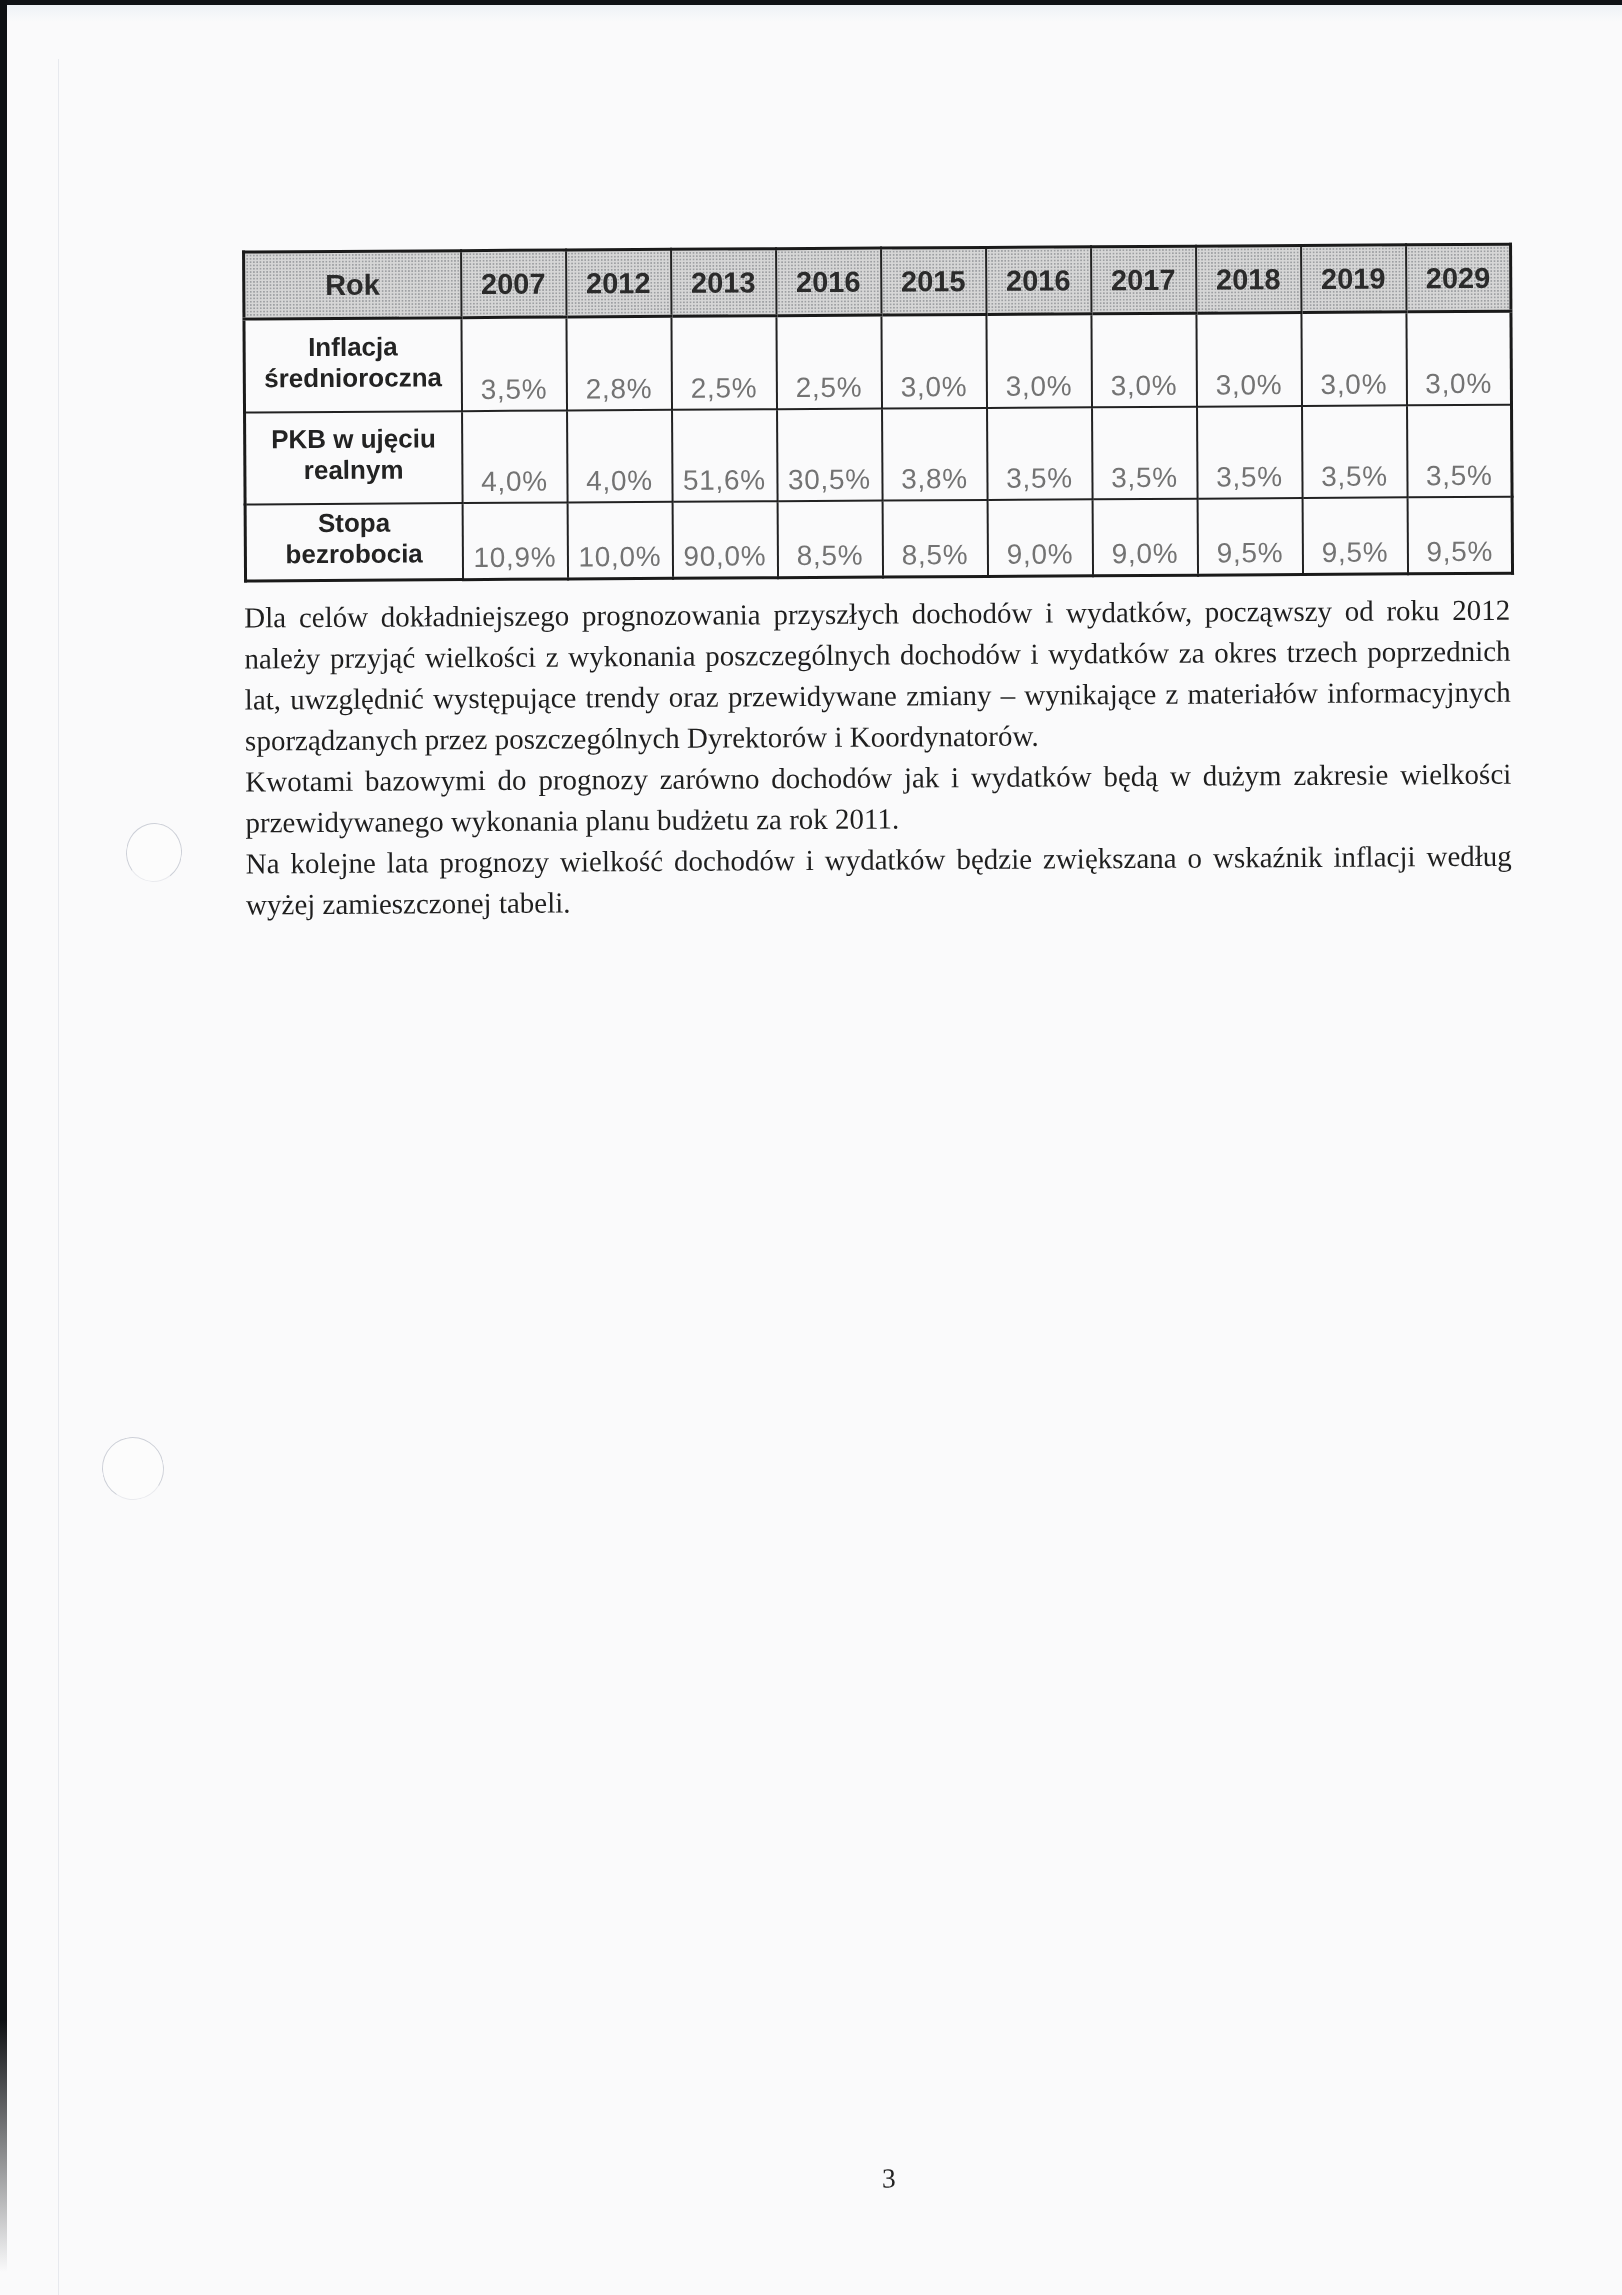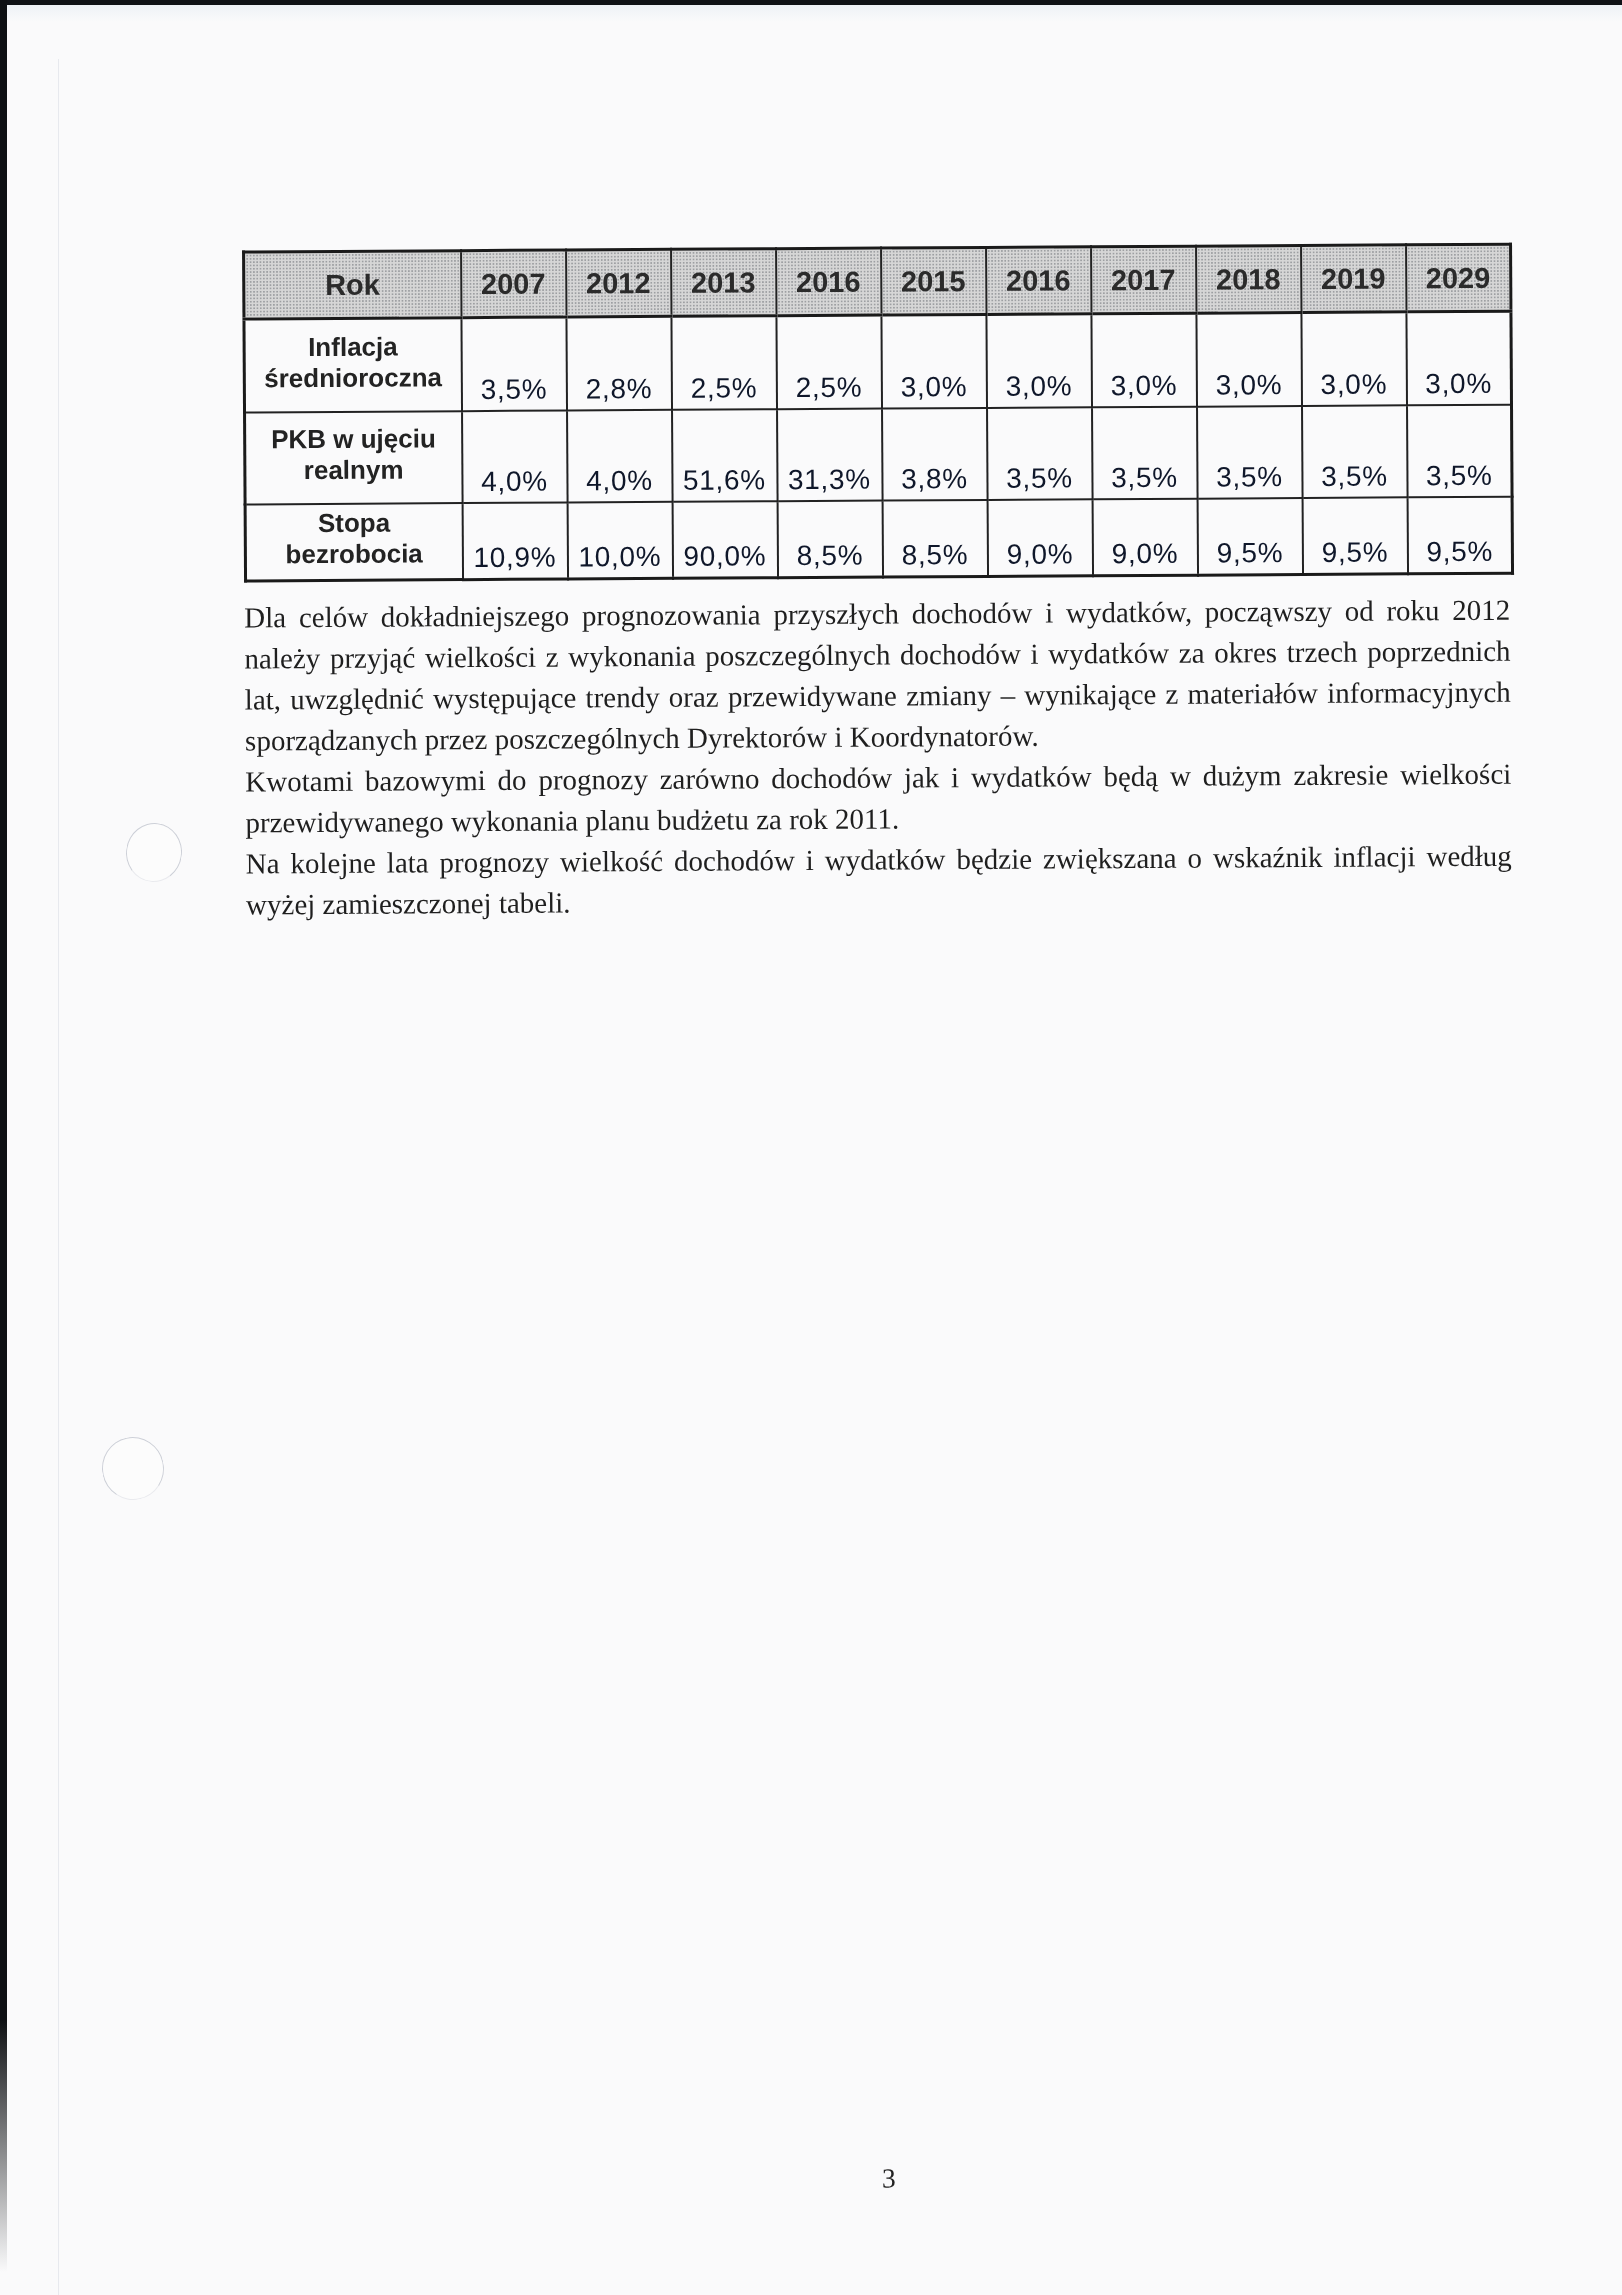--- a/index.html
+++ b/index.html
@@ -78,21 +78,21 @@
   table.forecast td.rowlabel{
     font-size:26px;font-weight:bold;line-height:1.18;
     text-align:center;vertical-align:middle;
     padding:3.9px 6.5px 9.2px 6.5px;
     color:#232323;
   }
   table.forecast td.val{
     font-size:28px;
     text-align:center;vertical-align:bottom;
     padding:0 5.2px 3.9px 5.2px;
-    color:#0f172a;
+    color:#737373;
     letter-spacing:0.7px;
   }
   tr.r-inflacja td{height:93px;}
   tr.r-pkb td{height:92px;}
   tr.r-stopa td{height:65px;}
   
   .bodytext{
     position:absolute;left:243px;top:594px;width:1266px;
     font-size:29px;line-height:41px;
     text-align:justify;
@@ -159,21 +159,21 @@
         <td class="val">3,0%</td>
         <td class="val">3,0%</td>
         <td class="val">3,0%</td>
         <td class="val">3,0%</td>
       </tr>
       <tr class="r-pkb">
         <td class="rowlabel">PKB w ujęciu realnym</td>
         <td class="val">4,0%</td>
         <td class="val">4,0%</td>
         <td class="val">51,6%</td>
-        <td class="val">31,3%</td>
+        <td class="val">30,5%</td>
         <td class="val">3,8%</td>
         <td class="val">3,5%</td>
         <td class="val">3,5%</td>
         <td class="val">3,5%</td>
         <td class="val">3,5%</td>
         <td class="val">3,5%</td>
       </tr>
       <tr class="r-stopa">
         <td class="rowlabel">Stopa bezrobocia</td>
         <td class="val">10,9%</td>

